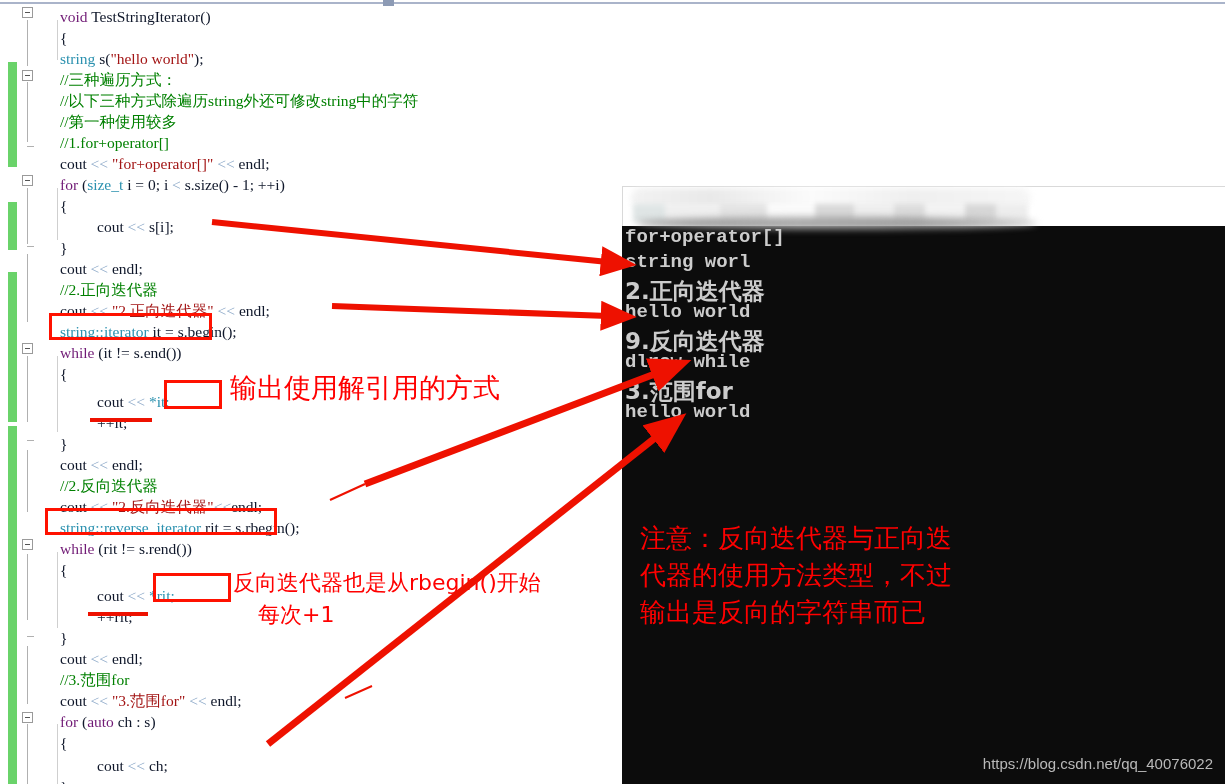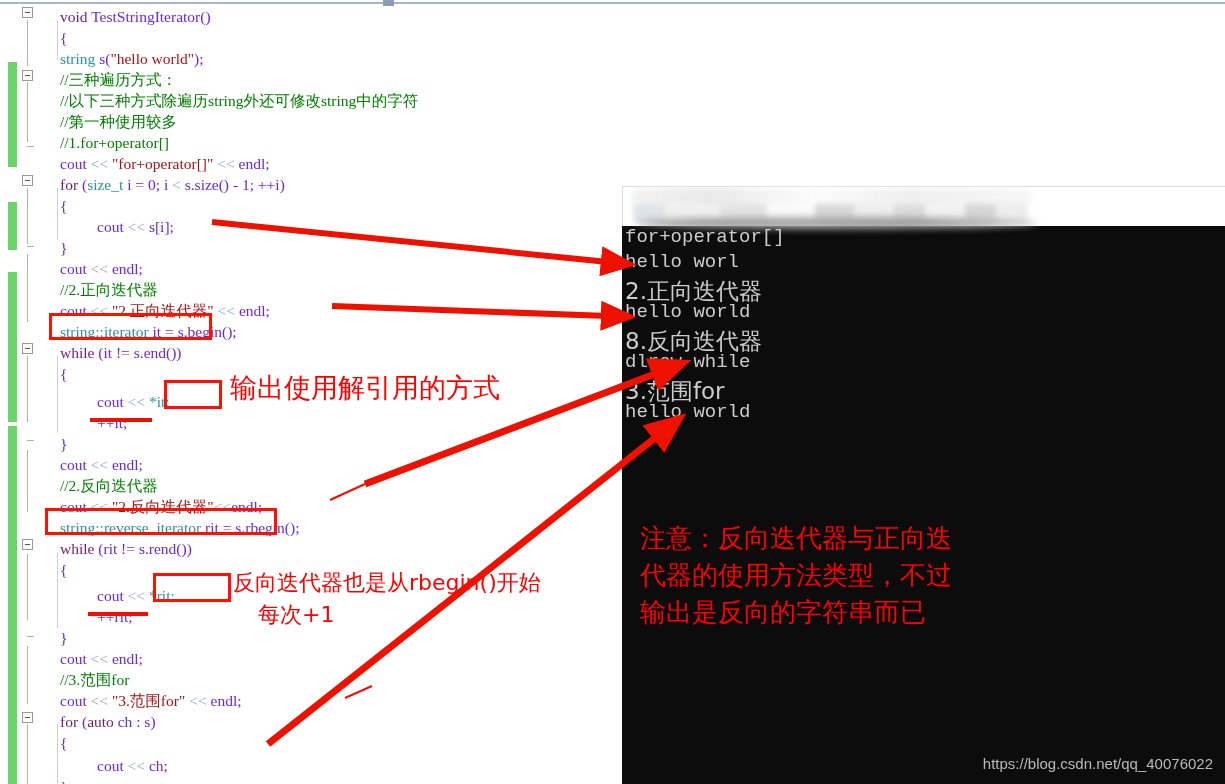--- a/index.html
+++ b/index.html
@@ -47,21 +47,21 @@
     white-space:pre;
     color:#000000;
   }
   .ln{position:absolute;left:0;white-space:pre;font-family:"Liberation Serif", serif;font-size:15.5px;}
 
   .k{color:#701a75;}          
   .t{color:#2b91af;}          
   .s{color:#a31515;}          
   .c{color:#008000;}          
   .op{color:#8aa7c7;}         
-  .p{color:#6d28d9;}
+  .p{color:#0f172a;}
 
   
   .console{
     position:absolute;left:622px;top:186px;width:603px;height:598px;
     background:#0c0c0c;overflow:hidden;
   }
   .console-titlebar{
     position:absolute;left:0;top:0;width:603px;height:40px;background:#ffffff;
     border-top:1px solid #d9d9d9;border-left:1px solid #d9d9d9;
     box-sizing:border-box;
@@ -72,20 +72,21 @@
   .blur-b{position:absolute;left:10px;top:17px;width:395px;height:18px;
      background:linear-gradient(90deg,#dfe5e5 0 8%,#efefef 8% 22%,#e3e3e3 22% 34%,#fafafa 34% 46%,#d9d9d9 46% 56%,#eeeeee 56% 66%,#dcdcdc 66% 74%,#f2f2f2 74% 84%,#d7d7d7 84% 92%,#ededed 92% 100%);
      filter:blur(2.5px);}
   .blur-c{position:absolute;left:14px;top:30px;width:400px;height:12px;
      background:linear-gradient(90deg,#8f8f8f,#a8a8a8 40%,#9b9b9b 70%,#bdbdbd);
      filter:blur(3.5px);border-radius:50%;}
 
   .console-body{
     position:absolute;left:0;top:40px;width:603px;height:558px;
     font-family:"Liberation Mono", monospace;
+    font-weight:bold;
   }
   .cline{
     position:absolute;left:3px;white-space:pre;
     color:#cccccc;font-family:"Liberation Mono", monospace;
     font-size:19px;letter-spacing:0px;
   }
   .cline.cn{font-family:"DejaVu Sans", sans-serif;font-size:23px;}
 
   .console-note{
     position:absolute;left:640px;top:520px;width:420px;
@@ -156,24 +157,24 @@
   </div>
 
   <div class="console">
     <div class="console-titlebar">
       <div class="blur-a"></div>
       <div class="blur-b"></div>
       <div class="blur-c"></div>
     </div>
     <div class="console-body" id="console-container">
         <div class="cline" style="top: 0px;">for+operator[]</div>
-        <div class="cline" style="top: 25px;">hello worl</div>
+        <div class="cline" style="top: 25px;">string worl</div>
         <div class="cline cn" style="top: 50px;">2.正向迭代器</div>
         <div class="cline" style="top: 75px;">hello world</div>
-        <div class="cline cn" style="top: 100px;">8.反向迭代器</div>
+        <div class="cline cn" style="top: 100px;">9.反向迭代器</div>
         <div class="cline" style="top: 125px;">dlrow while</div>
         <div class="cline cn" style="top: 150px;">3.范围for</div>
         <div class="cline" style="top: 175px;">hello world</div>
       </div>
 
     <div class="watermark">https://blog.csdn.net/qq_40076022</div>
   </div>
 
   <div class="console-note">注意：反向迭代器与正向迭
 代器的使用方法类型，不过

